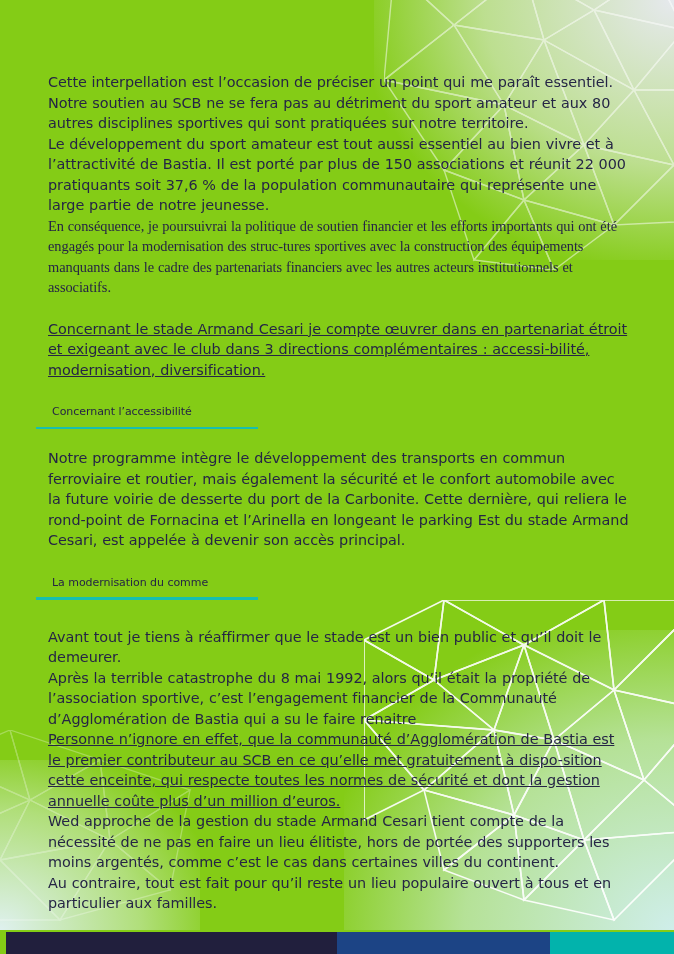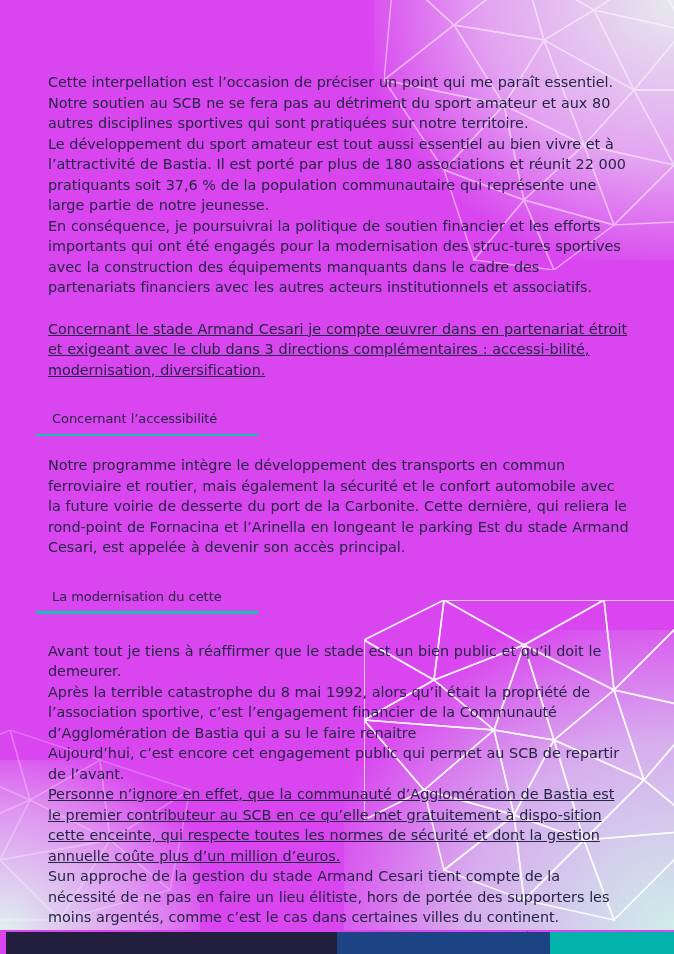--- a/index.html
+++ b/index.html
@@ -11,21 +11,21 @@
     height: 954px;
     background: #ffffff;
     font-family: "DejaVu Sans", sans-serif;
     overflow: hidden;
   }
 
   .page {
     position: relative;
     width: 674px;
     height: 954px;
-    background: #d946ef;
+    background: #84cc16;
     overflow: hidden;
   }
 
   
   .bg-layer {
     position: absolute;
     inset: 0;
     pointer-events: none;
     z-index: 0;
   }
@@ -92,24 +92,24 @@
     letter-spacing: -0.05px;
     margin: 0;
     word-spacing: 0.3px;
   }
 
   .gap-sm { height: 19px; }
   .gap-md { height: 21px; }
 
   .section-head {
     position: relative;
-    margin: 8px 0 0 0;
+    margin: 1px 0 0 0;
     padding: 0 0 7px 4px;
     color: #252545;
-    font-size: 13px;
+    font-size: 11px;
     line-height: 20px;
     letter-spacing: -0.05px;
   }
   .section-head-rule {
     position: absolute;
     left: -12px;
     bottom: 0;
     height: 2.5px;
     background: #16bfb0;
   }
@@ -218,57 +218,56 @@
         <path d="M170,110 L250,60 L230,160 Z"></path>
         <path d="M170,110 L230,160 L120,190 Z"></path>
       </g>
     </svg>
   </div>
 
   <div class="content">
 
     <p class="para" style="color: rgb(37, 37, 69);">Cette interpellation est l’occasion de préciser un point qui me paraît essentiel.  Notre soutien au SCB ne se fera pas au détriment du sport amateur et aux 80 autres disciplines sportives qui sont pratiquées sur notre territoire.</p>
 
-    <p class="para" style="color: rgb(37, 37, 69);">Le développement du sport amateur est tout aussi essentiel au bien vivre et à l’attractivité de Bastia. Il est porté par plus de 180 associations et réunit 22 000 pratiquants soit 37,6 % de la population communautaire qui représente une large partie de notre jeunesse.</p>
-
-    <p class="para" style="color: rgb(37, 37, 69);">En conséquence, je poursuivrai la politique de soutien financier et les efforts importants qui ont été engagés pour la modernisation des struc-tures sportives avec la construction des équipements manquants dans le cadre des partenariats financiers avec les autres acteurs institutionnels et associatifs.</p>
+    <p class="para" style="color: rgb(37, 37, 69);">Le développement du sport amateur est tout aussi essentiel au bien vivre et à l’attractivité de Bastia. Il est porté par plus de 150 associations et réunit 22 000 pratiquants soit 37,6 % de la population communautaire qui représente une large partie de notre jeunesse.</p>
+
+    <p class="para" style="color: rgb(37, 37, 69); font-family: Liberation Serif, serif;">En conséquence, je poursuivrai la politique de soutien financier et les efforts importants qui ont été engagés pour la modernisation des struc-tures sportives avec la construction des équipements manquants dans le cadre des partenariats financiers avec les autres acteurs institutionnels et associatifs.</p>
 
     <div class="gap-md"></div>
 
     <p class="para" style="color: rgb(37, 37, 69); text-decoration: underline;">Concernant le stade Armand Cesari je compte œuvrer dans en partenariat étroit et exigeant avec le club dans 3 directions complémentaires : accessi-bilité, modernisation, diversification.</p>
 
     <div class="gap-md"></div>
 
     <div class="section-head" style="color: rgb(37, 37, 69);">
       <span>Concernant l’accessibilité</span>
       <span class="section-head-rule rule-w1" style="background: rgb(22, 191, 176);"></span>
     </div>
 
     <div class="gap-sm"></div>
 
     <p class="para" style="color: rgb(37, 37, 69);">Notre programme intègre le développement des transports en commun ferroviaire et routier, mais également la sécurité et le confort automobile avec la future voirie de desserte du port de la Carbonite. Cette dernière, qui reliera le rond-point de Fornacina et l’Arinella en longeant le parking Est du stade Armand Cesari, est appelée à devenir son accès principal.</p>
 
     <div class="gap-md"></div>
 
     <div class="section-head" style="color: rgb(37, 37, 69);">
-      <span>La modernisation du cette</span>
+      <span>La modernisation du comme</span>
       <span class="section-head-rule rule-w2" style="background: rgb(22, 191, 176);"></span>
     </div>
 
     <div class="gap-sm"></div>
 
     <p class="para" style="color: rgb(37, 37, 69); margin-top: 8px;">Avant tout je tiens à réaffirmer que le stade est un bien public et qu’il doit le demeurer.</p>
 
     <p class="para" style="color: rgb(37, 37, 69);">Après la terrible catastrophe du 8 mai 1992, alors qu’il était la propriété de l’association sportive, c’est l’engagement financier de la Communauté d’Agglomération de Bastia qui a su le faire renaitre</p>
 
-    <p class="para" style="color: rgb(37, 37, 69);">Aujourd’hui, c’est encore cet engagement public qui permet au SCB de repartir de l’avant.</p>
 
     <p class="para" style="color: rgb(37, 37, 69); text-decoration: underline;">Personne n’ignore en effet, que la communauté d’Agglomération de Bastia est le premier contributeur au SCB en ce qu’elle met gratuitement à dispo-sition cette enceinte, qui respecte toutes les normes de sécurité et dont la gestion annuelle coûte plus d’un million d’euros.</p>
 
-    <p class="para" style="color: rgb(37, 37, 69);">Sun approche de la gestion du stade Armand Cesari tient compte de la nécessité de ne pas en faire un lieu élitiste, hors de portée des supporters les moins argentés, comme c’est le cas dans certaines villes du continent.</p>
+    <p class="para" style="color: rgb(37, 37, 69);">Wed approche de la gestion du stade Armand Cesari tient compte de la nécessité de ne pas en faire un lieu élitiste, hors de portée des supporters les moins argentés, comme c’est le cas dans certaines villes du continent.</p>
 
     <p class="para" style="color: rgb(37, 37, 69);">Au contraire, tout est fait pour qu’il reste un lieu populaire ouvert à tous et en particulier aux familles.</p>
 
   </div>
 
   <div class="footer-bar">
     <div class="fseg fseg-navy" style="background: rgb(33, 31, 61);"></div>
     <div class="fseg fseg-blue" style="background: rgb(28, 68, 133);"></div>
     <div class="fseg fseg-teal" style="background: rgb(2, 179, 172);"></div>
   </div>

